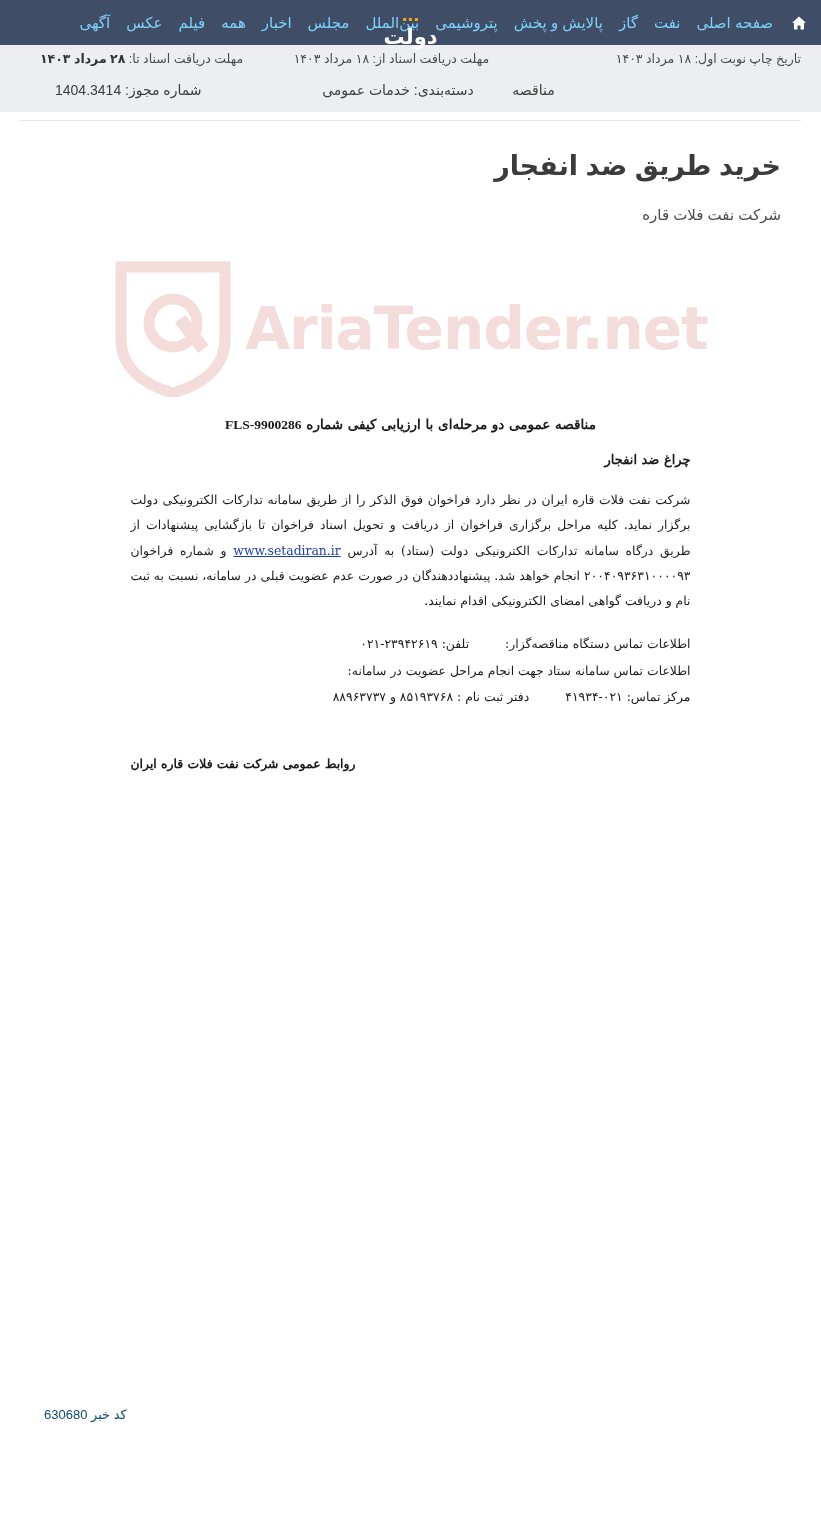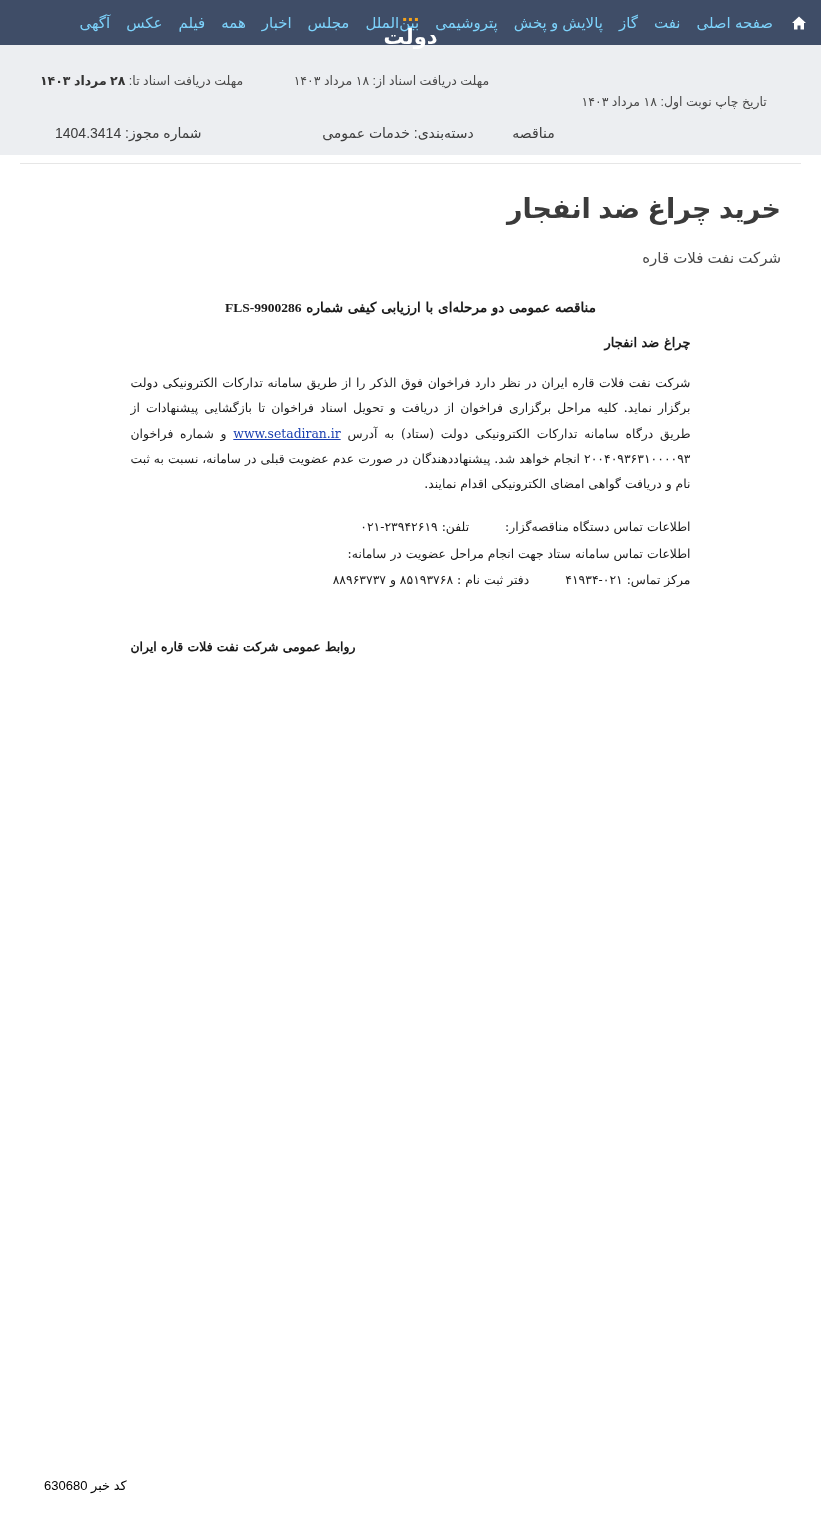--- a/index.html
+++ b/index.html
@@ -68,21 +68,21 @@
     font-size: 12.5px;
     padding: 0;
   }
   .meta-row {
     display: flex;
     justify-content: space-between;
     align-items: center;
     padding: 6px 20px;
   }
   .meta-row .cell { flex: 1; text-align: left; white-space: nowrap; }
-  .meta-row .cell:first-child { text-align: center; margin-top: 43px; }
+  .meta-row .cell:first-child { text-align: right; }
   .meta-row .cell:last-child { text-align: left; margin-left: 20px; }
   .meta-strong { font-weight: bold; color: #333; }
 
   .meta-row2 {
     display: flex;
     justify-content: space-between;
     align-items: center;
     padding: 10px 20px 14px 20px;
     font-size: 14px;
     color: #3c3c3c;
@@ -196,24 +196,24 @@
     font-size: 12.4px;
     font-weight: bold;
     margin-top: 46px;
     text-align: left;
     padding-right: 112px;
   }
 
   
   .news-code {
     position: absolute;
-    bottom: 0;
+    bottom: 28px;
     left: 24px;
     font-size: 13px;
-    color: #000000;
+    color: #0c4a6e;
     direction: rtl;
   }
 </style>
 </head>
 <body>
 
 <div class="navbar">
   <div class="nav-items">
     <span class="home-icon">
       <svg width="16" height="16" viewBox="0 0 16 16">
@@ -250,23 +250,33 @@
   </div>
   <div class="meta-row2">
     <div class="cell c1">مناقصه</div>
     <div class="cell c2">دسته‌بندی: خدمات عمومی</div>
     <div class="cell c3">شماره مجوز: 1404.3414</div>
   </div>
 </div>
 
 <div class="card">
 
-  <h1 class="title">خرید چراغ ضد انفجار</h1>
+  <h1 class="title">خرید طریق ضد انفجار</h1>
   <div class="subtitle">شرکت نفت فلات قاره</div>
 
+  <div class="watermark">
+    <span class="wm-shield">
+      <svg width="120" height="136" viewBox="0 0 120 136">
+        <path d="M8 6 H112 V78 C112 108 88 124 60 132 C32 124 8 108 8 78 Z" fill="none" stroke="#f3dcd9" stroke-width="11"></path>
+        <circle cx="60" cy="62" r="24" fill="none" stroke="#f3dcd9" stroke-width="11"></circle>
+        <rect x="62" y="62" width="13" height="38" fill="#f3dcd9" transform="rotate(-38 62 62)"></rect>
+      </svg>
+    </span>
+    <span class="wm-text">AriaTender.net</span>
+  </div>
 
   <div class="doc">
 
 
     <div class="doc-head">
       <span>مناقصه عمومی دو مرحله‌ای با ارزیابی کیفی شماره</span>
       <span class="en">FLS-9900286</span>
     </div>
 
     <div class="doc-sub">چراغ ضد انفجار</div>

